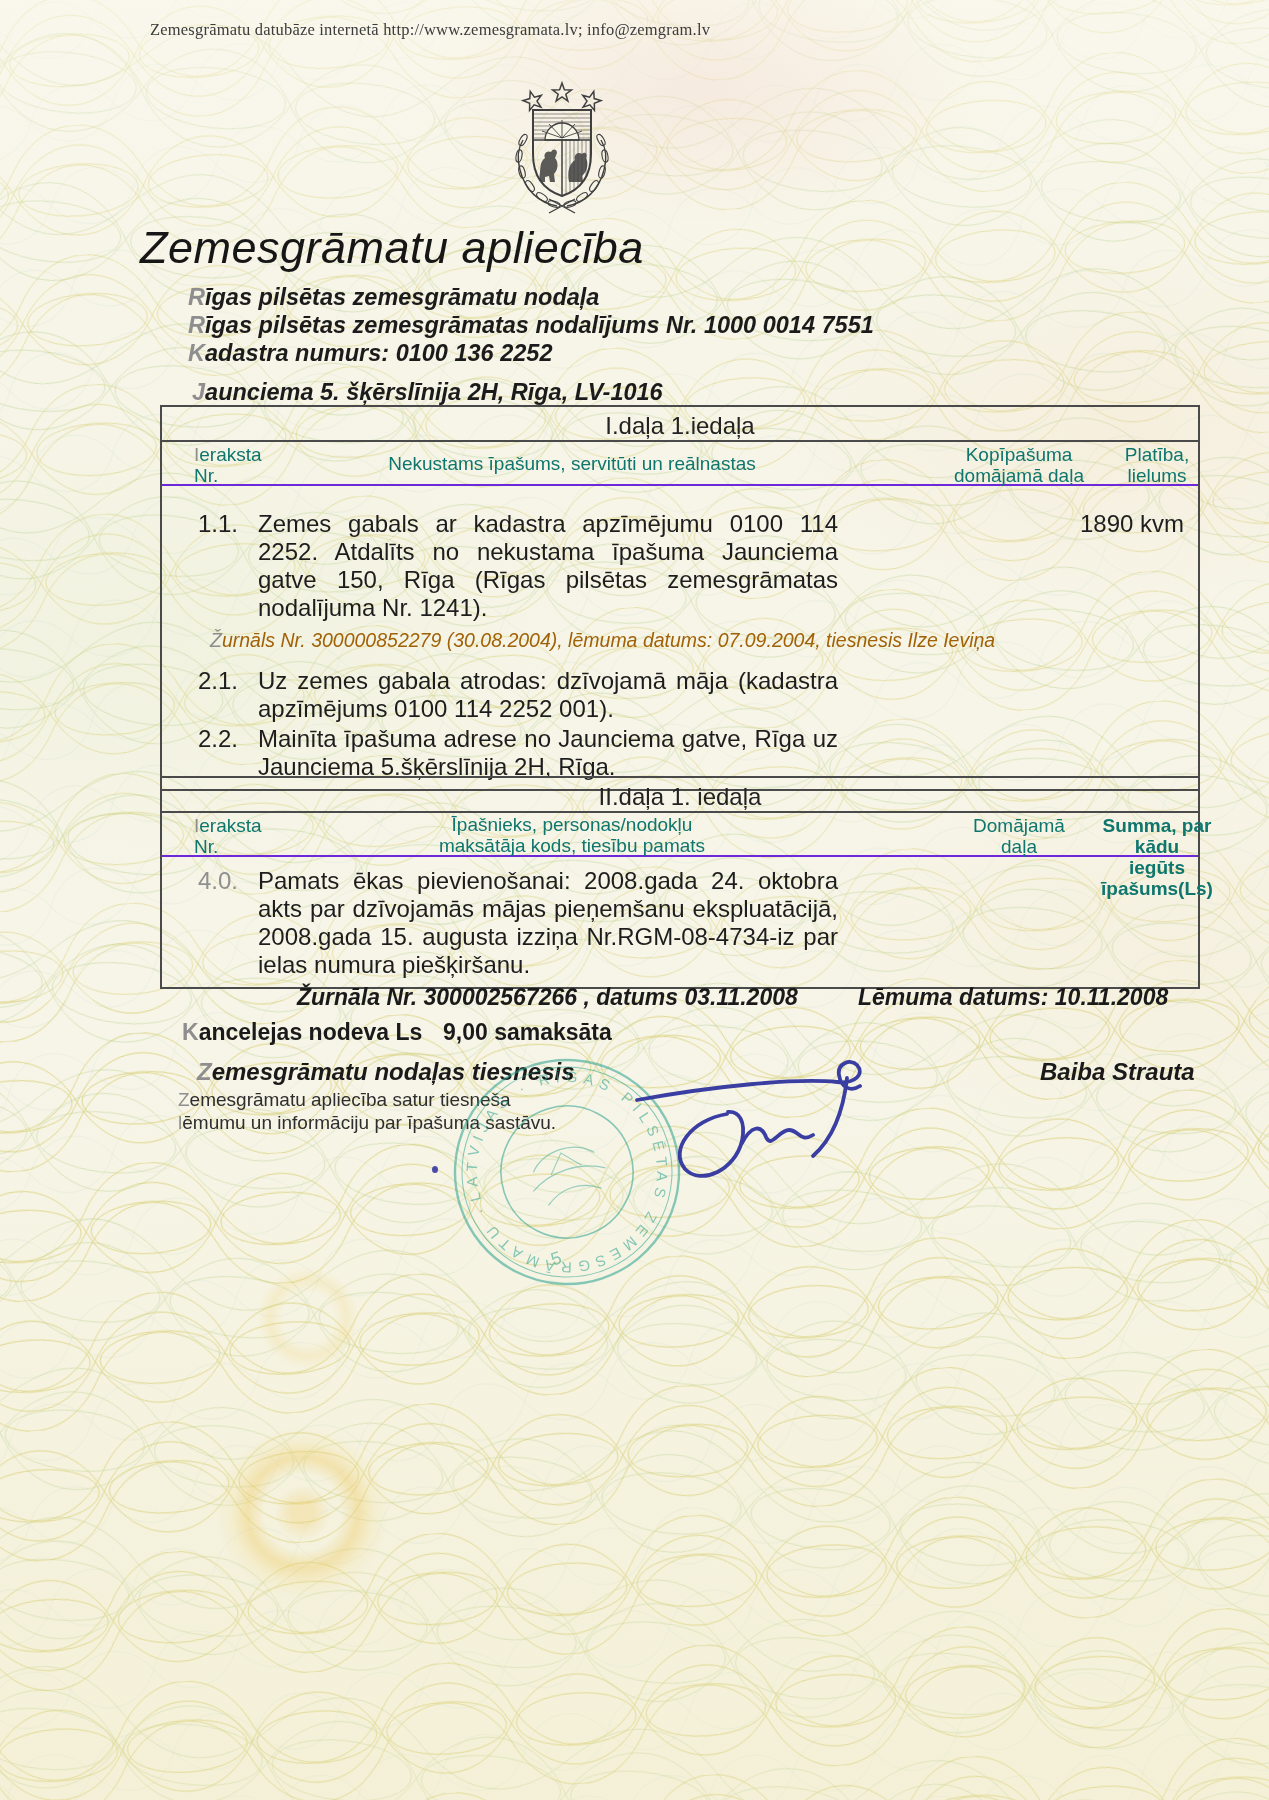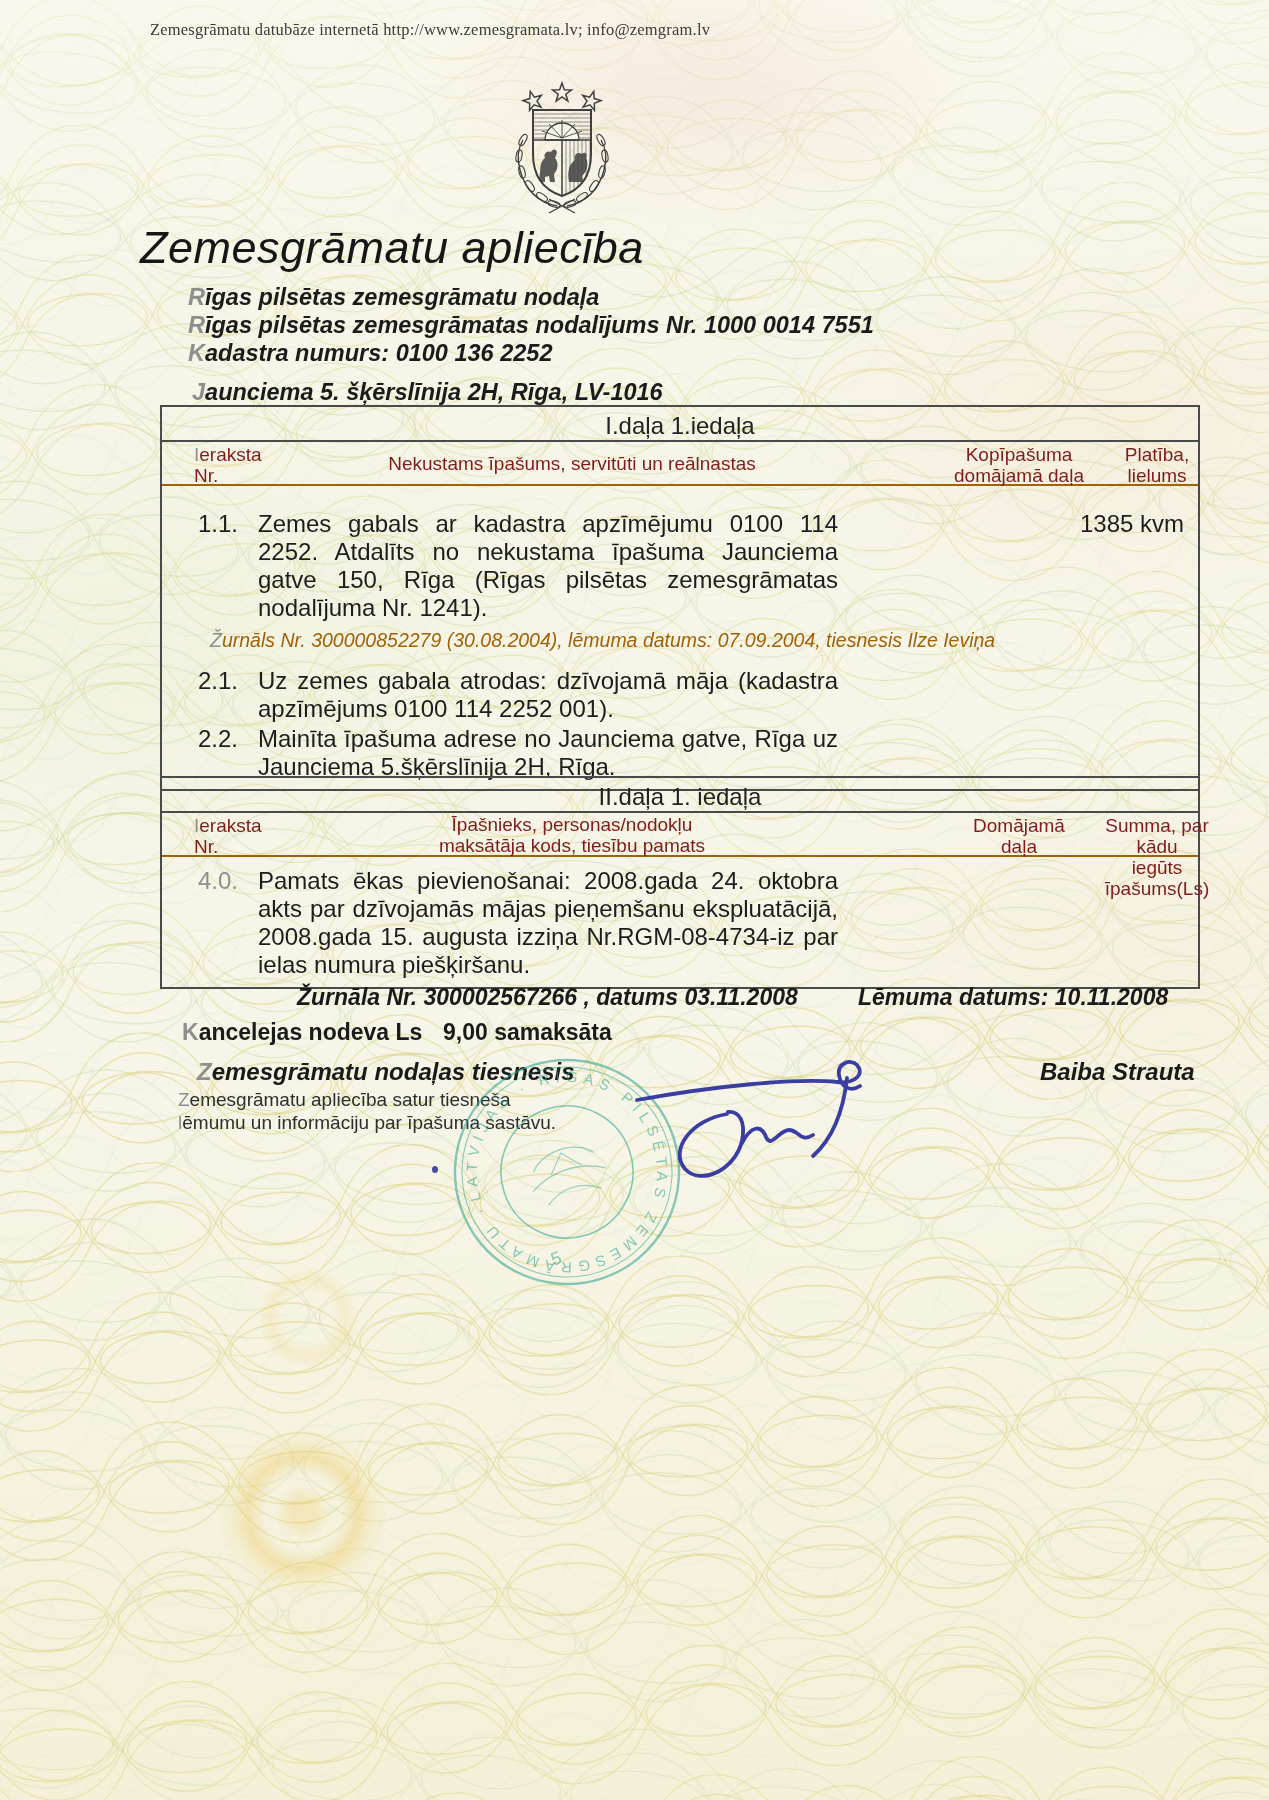--- a/index.html
+++ b/index.html
@@ -30,21 +30,21 @@
   .doc-title{left:140px;top:222px;width:900px;text-align:left;margin:0;
              font-size:45px;font-weight:normal;font-style:italic;letter-spacing:.5px;color:#161616;}
   .office{left:188px;top:283px;font-size:23.5px;font-weight:bold;font-style:italic;line-height:28px;color:#1b1b1b;}
   .address{left:192px;top:379px;font-size:23.5px;font-weight:bold;font-style:italic;color:#1b1b1b;}
   .fade-first::first-letter{color:#8e8e8e;}
 
   .doc-table{border:2px solid #4a4a4a;background:transparent;}
   .table1{left:160px;top:405px;width:1036px;}
   .table2{left:160px;top:776px;width:1036px;}
   .t-title{text-align:center;font-size:24px;padding-top:5px;height:28px;border-bottom:2px solid #4a4a4a;color:#222;}
-  .t-head{position:relative;height:42px;border-bottom:2px solid #a16207;font-size:19px;line-height:21px;color:#7f1d1d;}
+  .t-head{position:relative;height:42px;border-bottom:2px solid #6d28d9;font-size:19px;line-height:21px;color:#0f766e;}
   .t-head .h-nr{position:absolute;left:32px;top:2px;white-space:pre-line;}
   .t-head .h-main{position:absolute;left:110px;top:11px;width:600px;text-align:center;}
   .t-head .h-main.two{top:1px;white-space:pre-line;}
   .t-head .h-share{position:absolute;left:742px;top:2px;width:230px;text-align:center;white-space:pre-line;}
   .t-head .h-area{position:absolute;left:960px;top:2px;width:70px;text-align:center;white-space:pre-line;}
   .t-body{position:relative;padding:24px 0 8px 0;}
   .t-body.b2{padding:10px 0 8px 0;}
   .entry{position:relative;}
   .e-nr{position:absolute;left:36px;top:0;width:56px;font-size:24px;}
   .e-nr.gray{color:#8f8f8f;}
@@ -181,21 +181,21 @@
         <div class="h-main">Nekustams īpašums, servitūti un reālnastas</div>
         <div class="h-share">Kopīpašuma
 domājamā daļa</div>
         <div class="h-area">Platība,
 lielums</div>
       </div>
       <div class="t-body">
         <div class="entry">
           <span class="e-nr">1.1.</span>
           <div class="e-text">Zemes gabals ar kadastra apzīmējumu 0100 114 2252. Atdalīts no nekustama īpašuma Jaunciema gatve 150, Rīga (Rīgas pilsētas zemesgrāmatas nodalījuma Nr. 1241).</div>
-          <div class="area-val">1385 kvm</div>
+          <div class="area-val">1890 kvm</div>
         </div>
         <div class="journal-note fade-first">Žurnāls Nr. 300000852279 (30.08.2004), lēmuma datums: 07.09.2004, tiesnesis Ilze Ieviņa</div>
         <div class="entry">
           <span class="e-nr">2.1.</span>
           <div class="e-text">Uz zemes gabala atrodas: dzīvojamā māja (kadastra apzīmējums 0100 114 2252 001).</div>
         </div>
         <div class="entry">
           <span class="e-nr">2.2.</span>
           <div class="e-text">Mainīta īpašuma adrese no Jaunciema gatve,  Rīga uz Jaunciema 5.šķērslīnija 2H,  Rīga.</div>
         </div>
@@ -204,21 +204,21 @@
 
     <div class="abs doc-table table2">
       <div class="t-title">II.daļa 1. iedaļa</div>
       <div class="t-head">
         <div class="h-nr fade-first">Ieraksta
 Nr.</div>
         <div class="h-main two">Īpašnieks,  personas/nodokļu
 maksātāja kods, tiesību pamats</div>
         <div class="h-share">Domājamā
 daļa</div>
-        <div class="h-area" style="left:930px;width:130px;">Summa, par kādu
+        <div class="h-area" style="left:930px;width:130px;font-weight:bold;">Summa, par kādu
 iegūts īpašums(Ls)</div>
       </div>
       <div class="t-body b2">
         <div class="entry">
           <span class="e-nr gray">4.0.</span>
           <div class="e-text">Pamats ēkas pievienošanai: 2008.gada 24. oktobra akts par dzīvojamās mājas pieņemšanu ekspluatācijā, 2008.gada 15. augusta izziņa Nr.RGM-08-4734-iz par ielas numura piešķiršanu.</div>
         </div>
       </div>
     </div>
 

